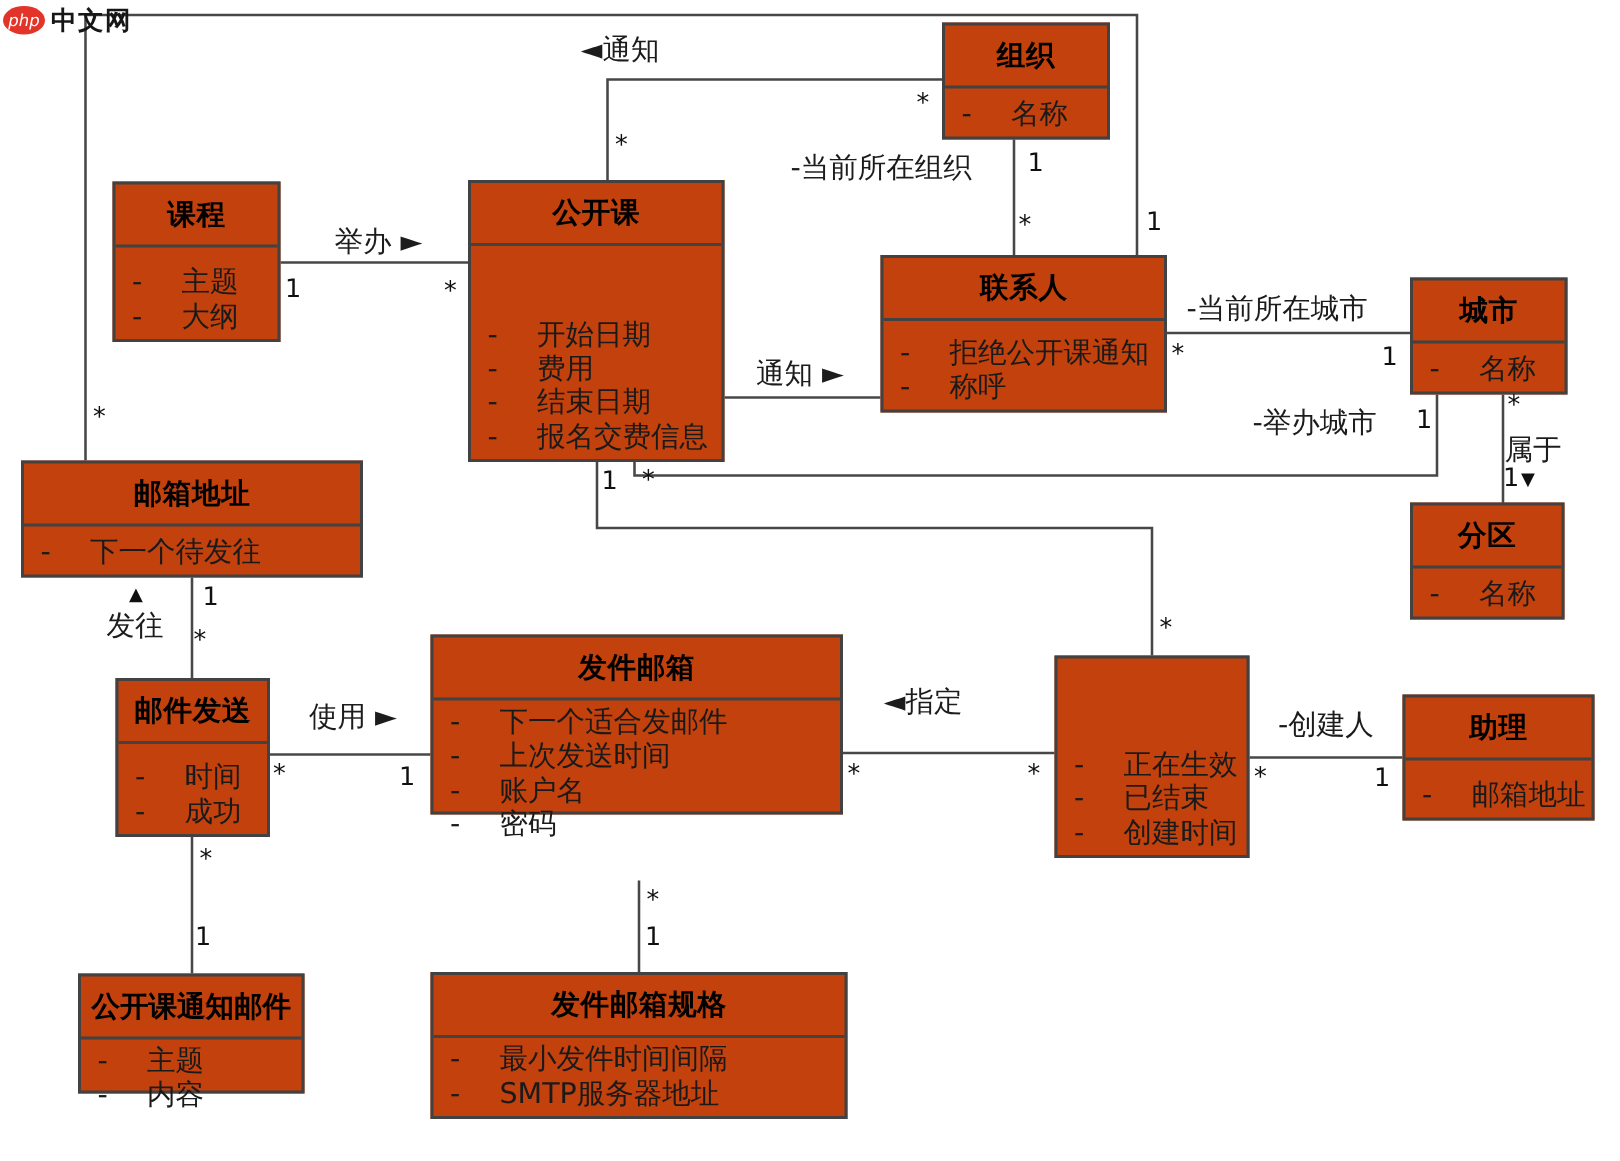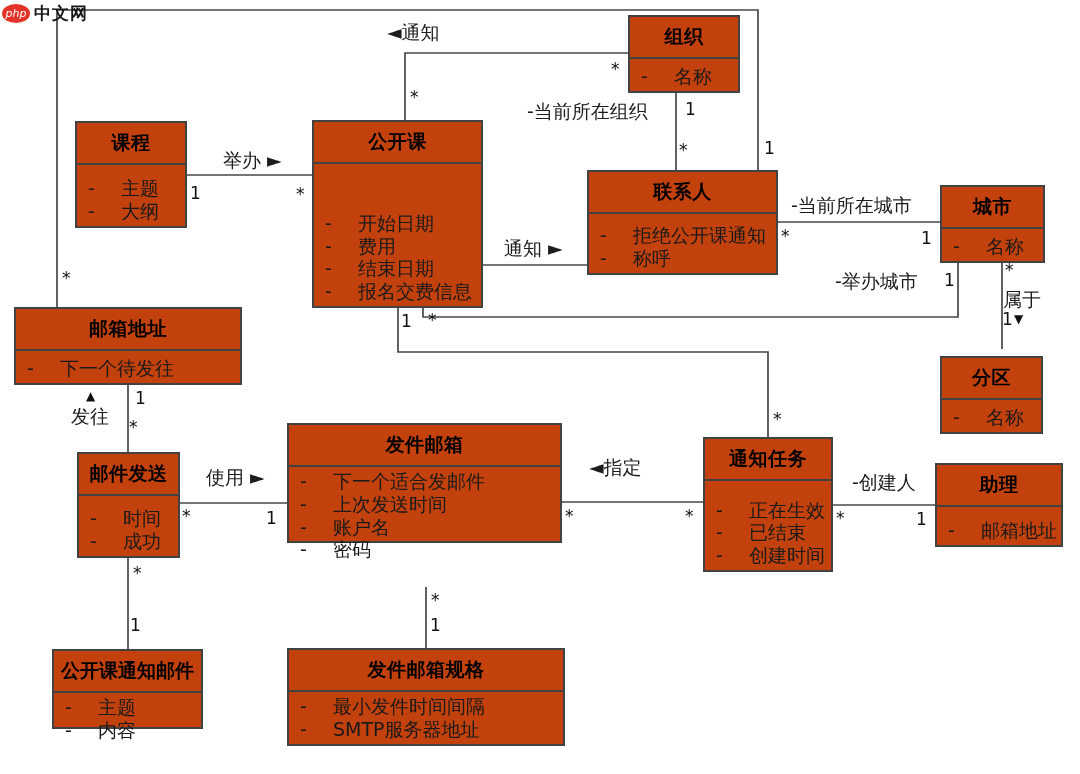--- a/index.html
+++ b/index.html
@@ -117,21 +117,21 @@
   <div class="ent" style="left:940px;top:185px;width:105px;height:78px">
     <div class="ttl">城市</div>
     <div class="attrs">
       <div class="attr">
           <span class="dash"></span>
           <span>名称</span>
         </div>
     </div>
   </div>
 
-  <div class="ent" style="left:940px;top:356px;width:103px;height:78px">
+  <div class="ent" style="left:940px;top:335px;width:103px;height:78px">
     <div class="ttl">分区</div>
     <div class="attrs">
       <div class="attr">
           <span class="dash"></span>
           <span>名称</span>
         </div>
     </div>
   </div>
 
   <div class="ent" style="left:14px;top:307px;width:228px;height:78px">
@@ -174,21 +174,20 @@
           <span>账户名</span>
         </div>
       <div class="attr">
           <span class="dash"></span>
           <span>密码</span>
         </div>
     </div>
   </div>
 
   <div class="ent" style="left:703px;top:437px;width:130px;height:135px">
-    <div class="ttl">通知任务</div>
     <div class="attrs">
       <div class="attr">
           <span class="dash"></span>
           <span>正在生效</span>
         </div>
       <div class="attr">
           <span class="dash"></span>
           <span>已结束</span>
         </div>
       <div class="attr">

